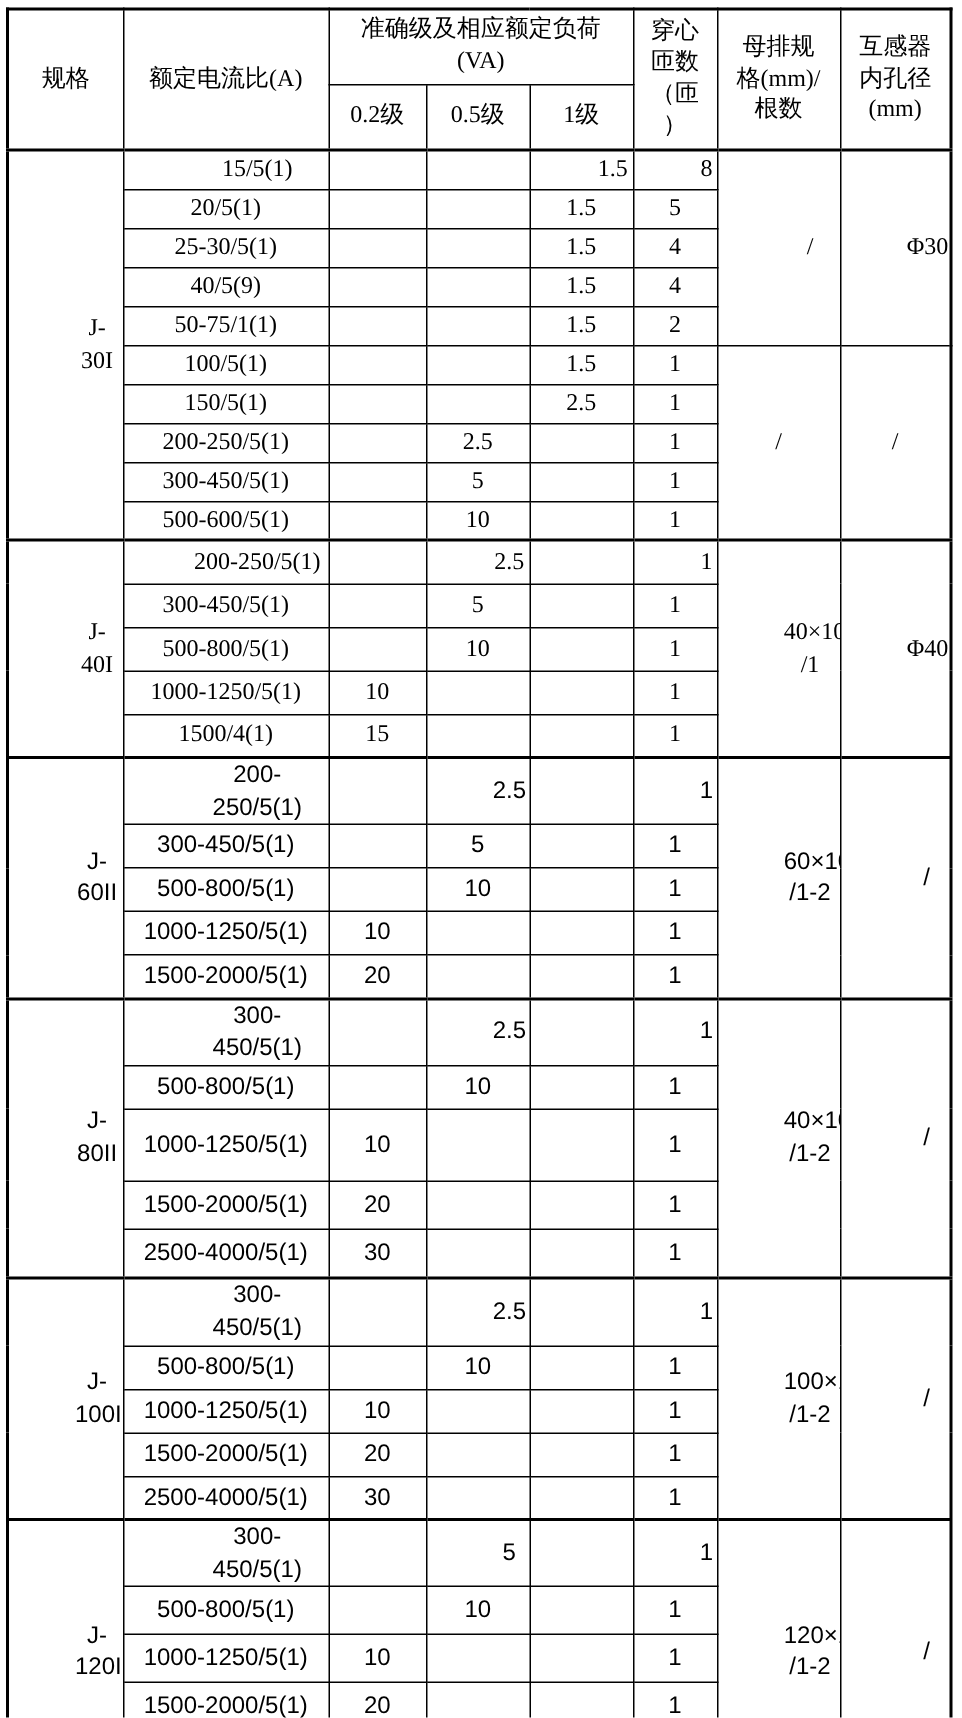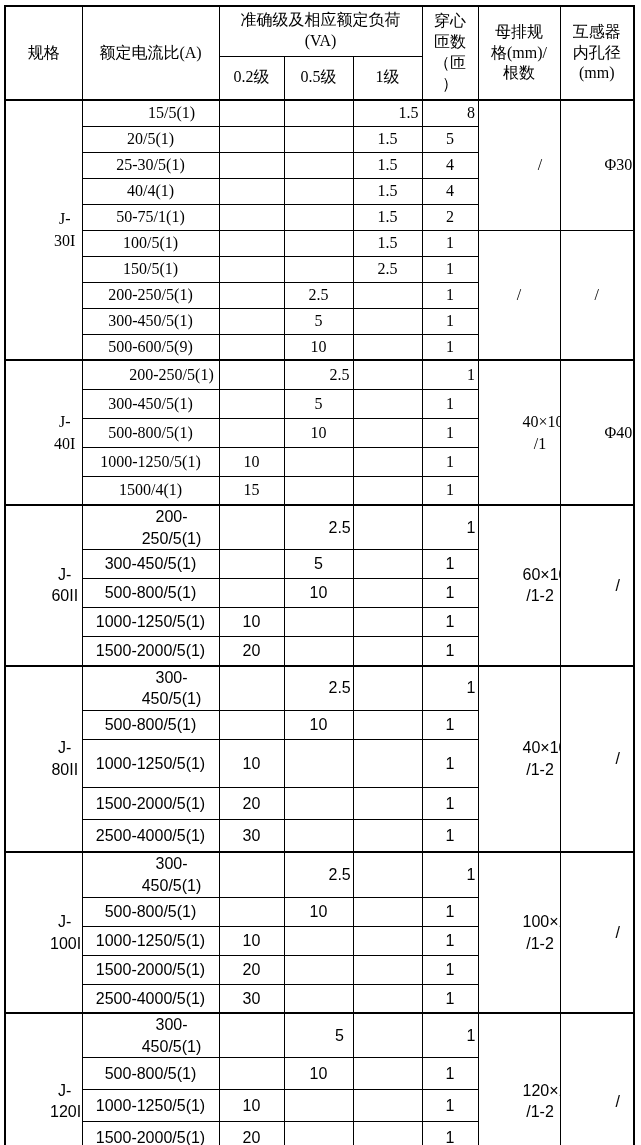--- a/index.html
+++ b/index.html
@@ -92,21 +92,21 @@
       <td>5</td>
     </tr>
     <tr class="h26">
       <td>25-30/5(1)</td>
       <td></td>
       <td></td>
       <td>1.5</td>
       <td>4</td>
     </tr>
     <tr class="h26">
-      <td>40/4(1)</td>
+      <td>40/5(9)</td>
       <td></td>
       <td></td>
       <td>1.5</td>
       <td>4</td>
     </tr>
     <tr class="h26">
       <td>50-75/1(1)</td>
       <td></td>
       <td></td>
       <td>1.5</td>
@@ -136,21 +136,21 @@
       <td>1</td>
     </tr>
     <tr class="h26">
       <td>300-450/5(1)</td>
       <td></td>
       <td>5</td>
       <td></td>
       <td>1</td>
     </tr>
     <tr class="h26">
-      <td>500-600/5(9)</td>
+      <td>500-600/5(1)</td>
       <td></td>
       <td>10</td>
       <td></td>
       <td>1</td>
     </tr>
 
     <tr class="h29 bs">
       <td rowspan="5">J-40I</td>
       <td>200-250/5(1)</td>
       <td></td>

